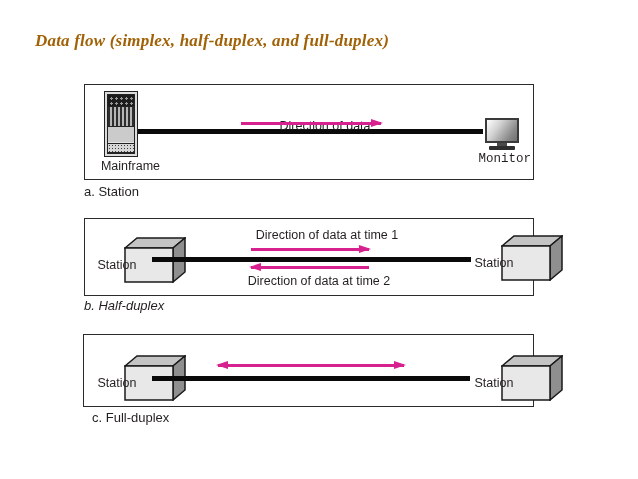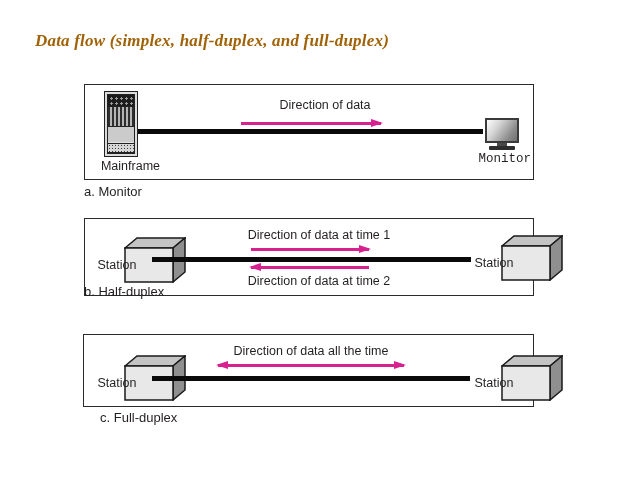--- a/index.html
+++ b/index.html
@@ -14,22 +14,22 @@
   }
   .panel {
     position:absolute; background:#fff; border:1.5px solid #2b2b2b;
   }
   .panel-a { left:84px; top:84px;  width:448px; height:94px; }
   .panel-b { left:84px; top:218px; width:448px; height:76px; }
   .panel-c { left:83px; top:334px; width:449px; height:71px; }
 
   .caption { position:absolute; font-size:13px; color:#231F20; }
   .cap-a { left:84px; top:184px; }
-  .cap-b { left:84px; top:284px; }
-  .cap-c { left:100px; top:410px; }
+  .cap-b { left:84px; top:298px;font-style:italic; }
+  .cap-c { left:92px; top:410px; }
 
   .device-label { position:absolute; font-size:12.5px; color:#231F20; text-align:right; white-space:nowrap; }
 
   .dir-label {
     position:absolute; font-size:12.5px; color:#231F20; white-space:nowrap;
     transform:translateX(-50%);
   }
 
   .thick-line { position:absolute; height:5px; background:#0a0a0a; }
 
@@ -103,45 +103,45 @@
         <div class="mf-top"></div>
         <div class="mf-slats"></div>
         <div class="mf-band"></div>
         <div class="mf-perf"></div>
       </div>
     </div>
     <div class="device-label" style="left:-3px; top:74px; width:78px;">Mainframe</div>
 
     <div class="thick-line" style="left:53px; top:44px; width:345px;"></div>
 
-    <div class="dir-label" style="left:226px; top:13px;padding-left:28px;">Direction of data</div>
+    <div class="dir-label" style="left:226px; top:34px;padding-left:28px;">Direction of data</div>
     <div class="arrow ar-right" style="left:156px; top:37px; width:140px;"></div>
 
     <div class="monitor">
       <div class="mon-screen"></div>
       <div class="mon-neck"></div>
       <div class="mon-base"></div>
     </div>
     <div class="device-label" style="left:388px; top:67px; width:58px;font-family:Liberation Mono, monospace;">Monitor</div>
   </div>
-  <div class="caption cap-a">a. Monitor</div>
+  <div class="caption cap-a">a. Station</div>
 
   <div class="panel panel-b">
     <div class="station" style="left:7px; top:18px;">
       <svg width="62" height="46" viewBox="0 0 62 46">
         <polygon points="1,11 13,1 61,1 49,11" fill="#C4C4C4" stroke="#1a1a1a" stroke-width="1.5"></polygon>
         <polygon points="49,11 61,1 61,35 49,45" fill="#8F8F8F" stroke="#1a1a1a" stroke-width="1.5"></polygon>
         <rect x="1" y="11" width="48" height="34" fill="#E8E8E8" stroke="#1a1a1a" stroke-width="1.5"></rect>
       </svg>
       <div class="station-label">Station</div>
     </div>
 
     <div class="thick-line" style="left:67px; top:38px; width:319px;"></div>
 
-    <div class="dir-label" style="left:226px; top:9px;padding-left:16px;">Direction of data at time 1</div>
+    <div class="dir-label" style="left:234px; top:9px;padding-left:16px;">Direction of data at time 1</div>
     <div class="arrow ar-right" style="left:166px; top:29px; width:118px;"></div>
 
     <div class="arrow ar-left" style="left:166px; top:47px; width:118px;"></div>
     <div class="dir-label" style="left:234px; top:55px;">Direction of data at time 2</div>
 
     <div class="station" style="left:384px; top:16px;">
       <svg width="62" height="46" viewBox="0 0 62 46">
         <polygon points="1,11 13,1 61,1 49,11" fill="#C4C4C4" stroke="#1a1a1a" stroke-width="1.5"></polygon>
         <polygon points="49,11 61,1 61,35 49,45" fill="#8F8F8F" stroke="#1a1a1a" stroke-width="1.5"></polygon>
         <rect x="1" y="11" width="48" height="34" fill="#E8E8E8" stroke="#1a1a1a" stroke-width="1.5"></rect>
@@ -156,21 +156,20 @@
       <svg width="62" height="46" viewBox="0 0 62 46">
         <polygon points="1,11 13,1 61,1 49,11" fill="#C4C4C4" stroke="#1a1a1a" stroke-width="1.5"></polygon>
         <polygon points="49,11 61,1 61,35 49,45" fill="#8F8F8F" stroke="#1a1a1a" stroke-width="1.5"></polygon>
         <rect x="1" y="11" width="48" height="34" fill="#E8E8E8" stroke="#1a1a1a" stroke-width="1.5"></rect>
       </svg>
       <div class="station-label">Station</div>
     </div>
 
     <div class="thick-line" style="left:68px; top:41px; width:318px;"></div>
 
-    <div class="dir-label" style="left:227px; top:9px;">Direction of data all the time</div>
     <div class="arrow ar-right ar-left" style="left:134px; top:29px; width:186px;"></div>
 
     <div class="station" style="left:385px; top:20px;">
       <svg width="62" height="46" viewBox="0 0 62 46">
         <polygon points="1,11 13,1 61,1 49,11" fill="#C4C4C4" stroke="#1a1a1a" stroke-width="1.5"></polygon>
         <polygon points="49,11 61,1 61,35 49,45" fill="#8F8F8F" stroke="#1a1a1a" stroke-width="1.5"></polygon>
         <rect x="1" y="11" width="48" height="34" fill="#E8E8E8" stroke="#1a1a1a" stroke-width="1.5"></rect>
       </svg>
       <div class="station-label">Station</div>
     </div>

